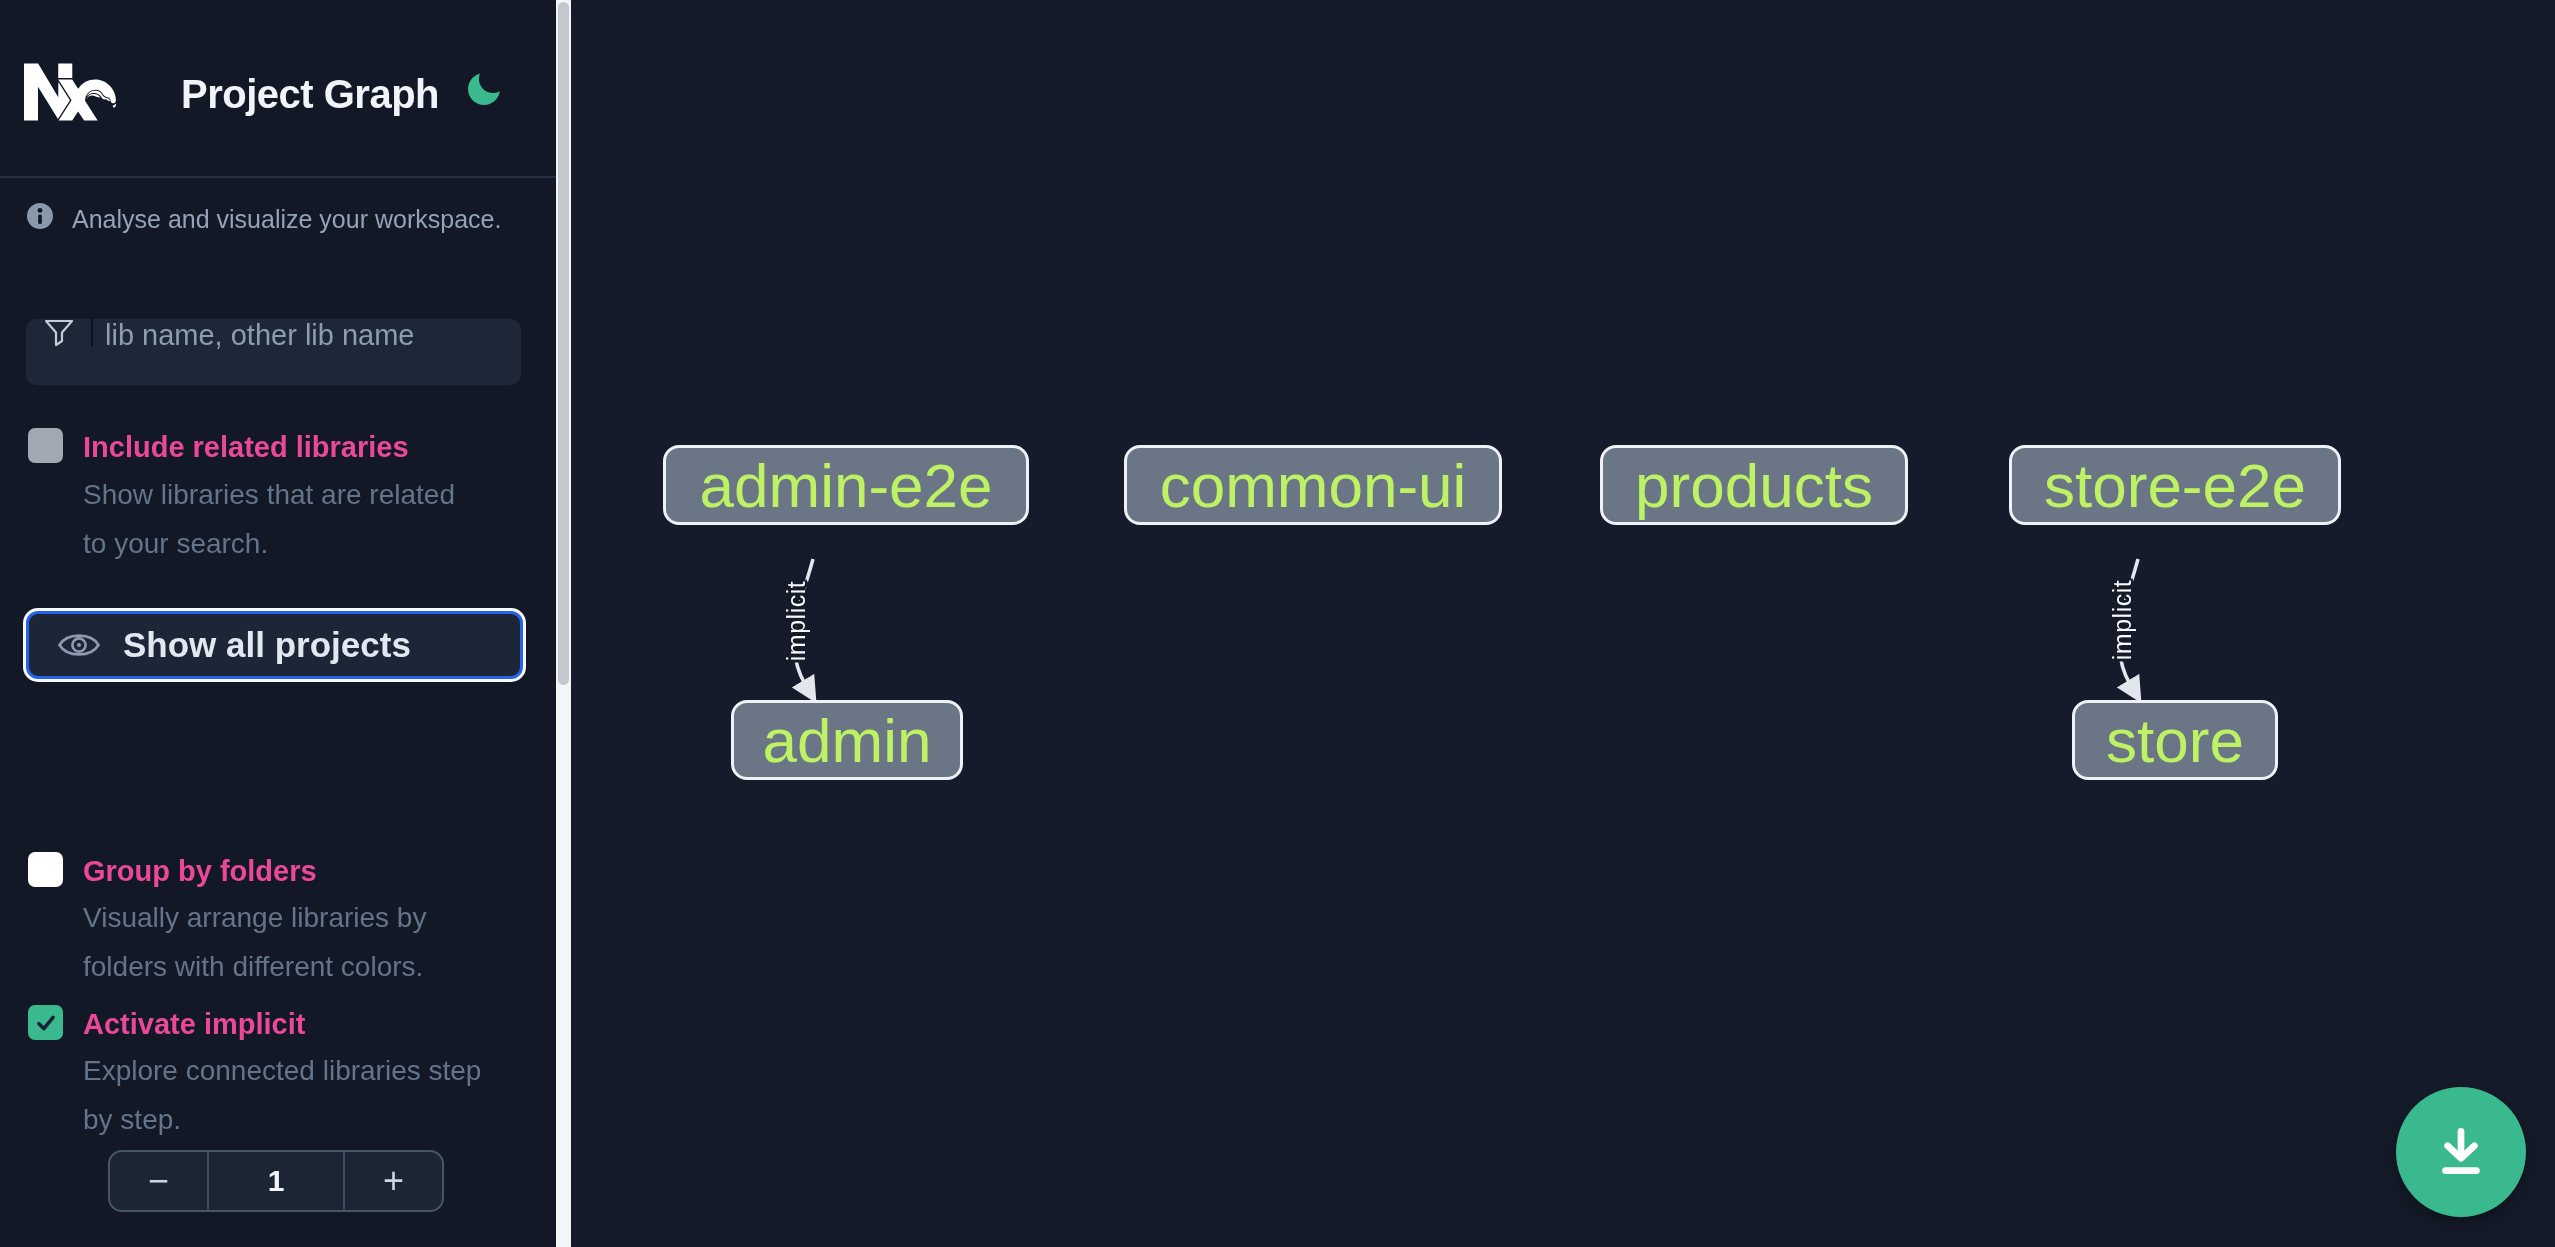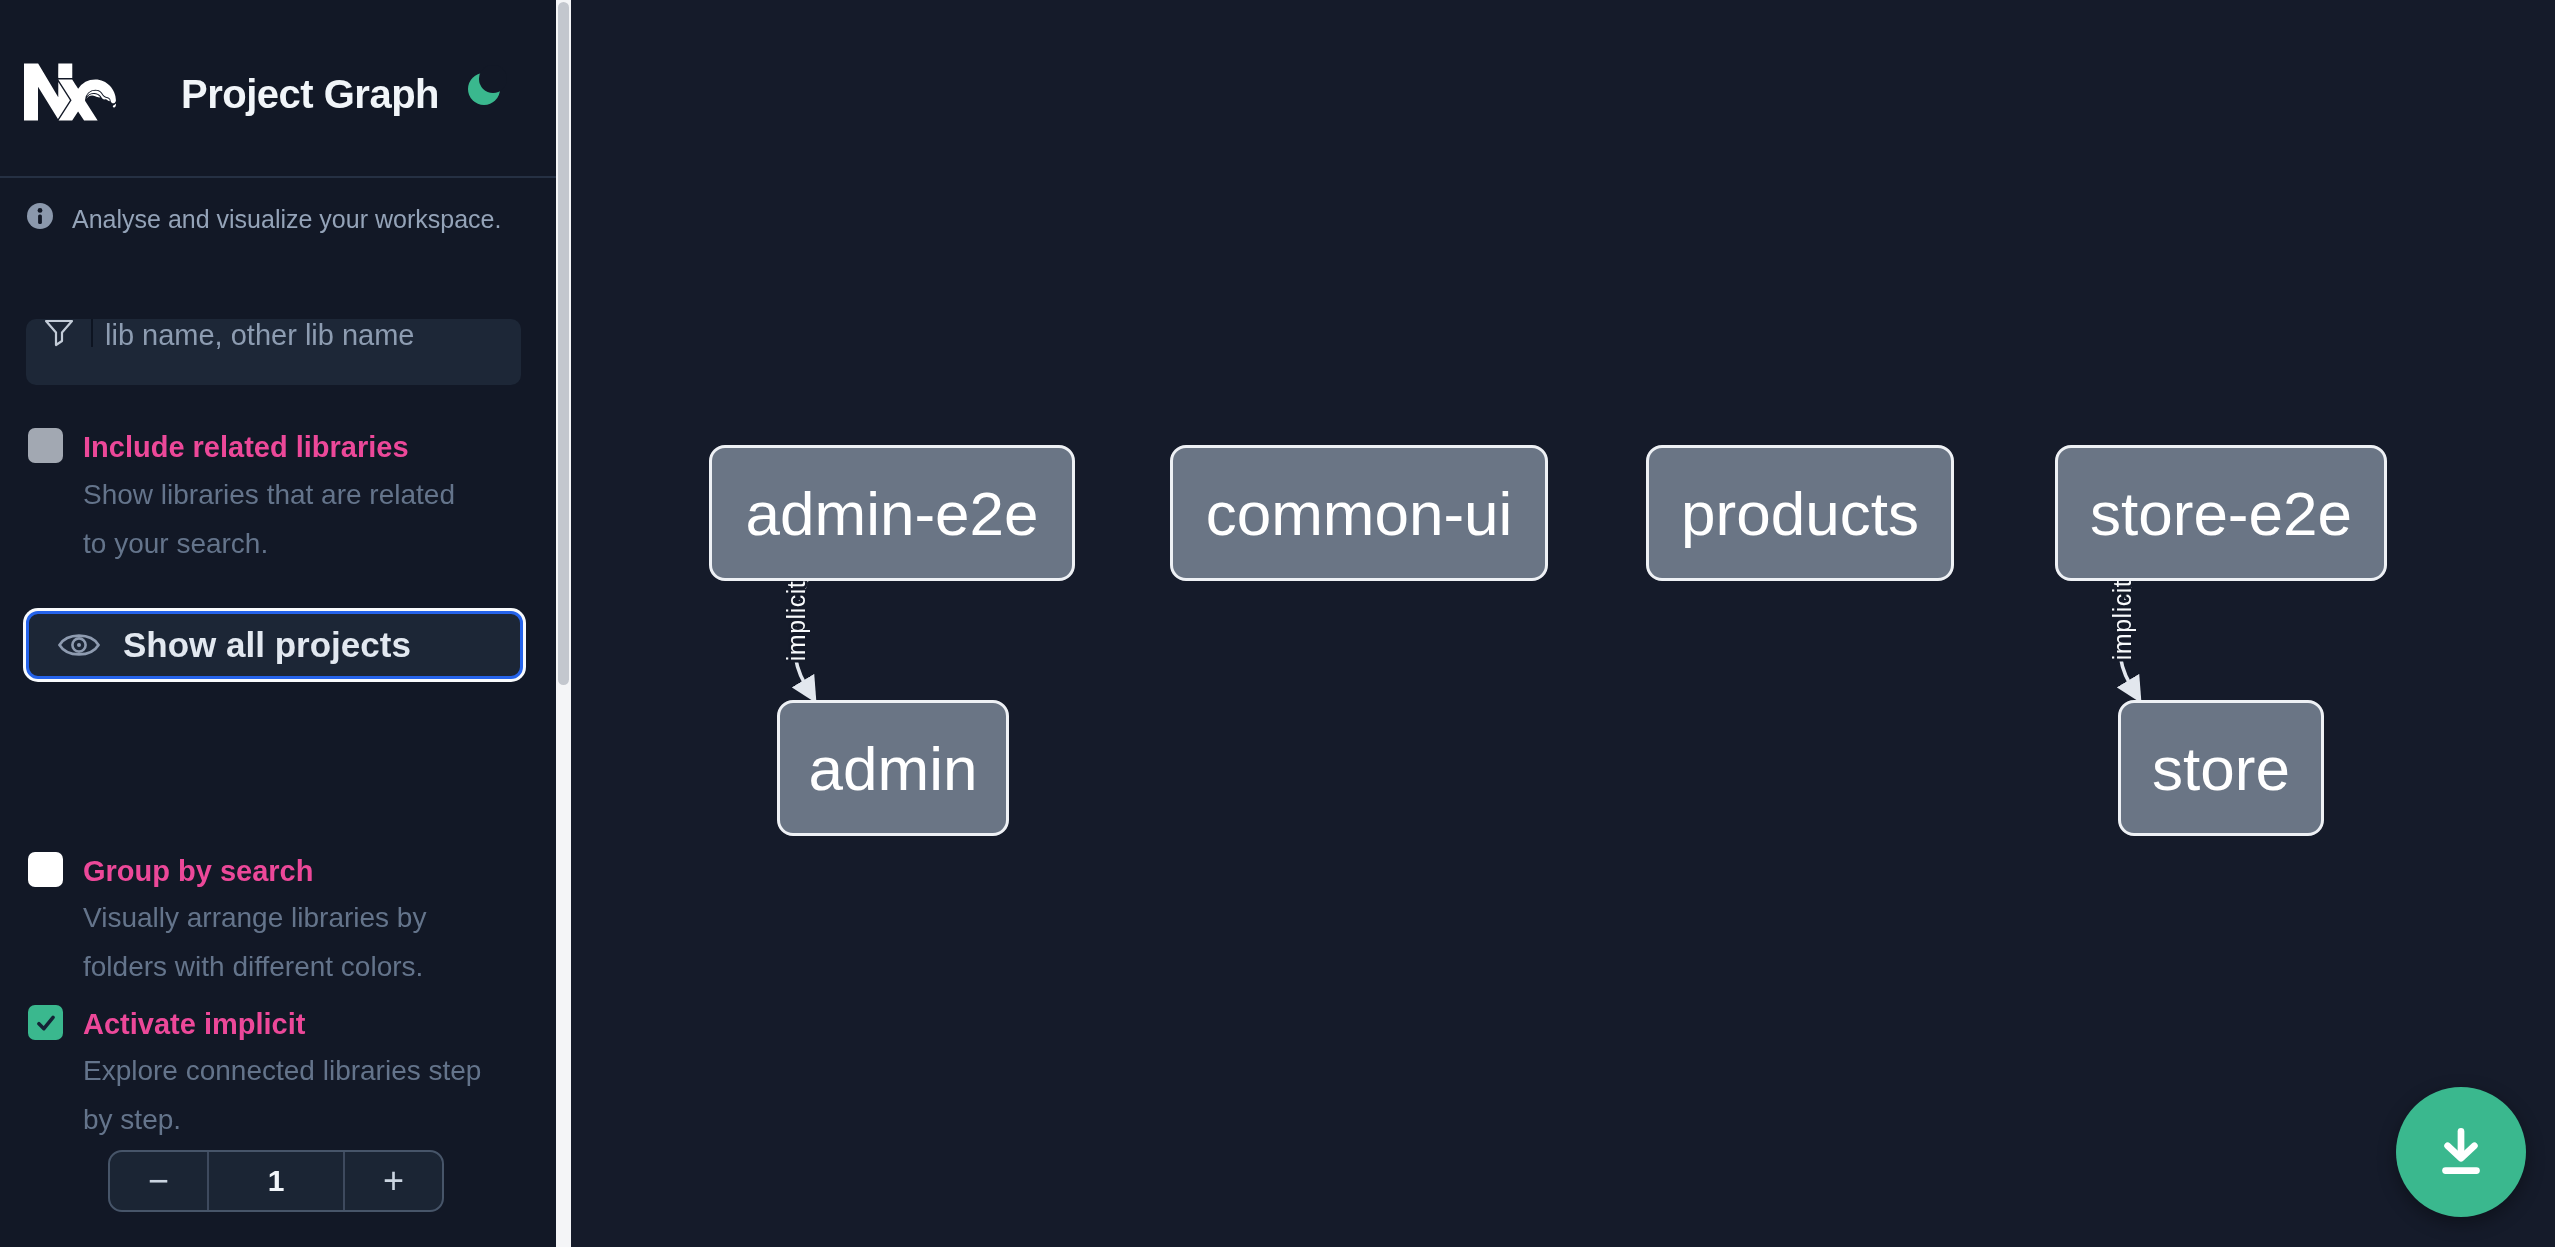--- a/index.html
+++ b/index.html
@@ -39,21 +39,21 @@
   .step-inc { width:97px; }
   .step-val { flex:1; display:flex; align-items:center; justify-content:center; font-size:30px; font-weight:600; color:#f1f5f9; border-left:2px solid #3e4a5e; border-right:2px solid #3e4a5e; }
 
   
   .side-scrollbar { position:absolute; left:556px; top:0; width:15px; height:1247px; background:#f4f5f7; }
   .side-scrollbar .thumb { position:absolute; left:2px; top:2px; width:11px; height:683px; background:#c3c7ce; border-radius:6px; }
 
   
   .canvas { position:absolute; left:571px; top:0; width:1984px; height:1247px; background:#151b2a; }
   .edges-svg { position:absolute; left:0; top:0; width:100%; height:100%; }
-  .gnode { position:absolute; height:136px; background:#6a7585; border:3px solid #eef1f5; border-radius:16px; color:#ffffff; font-size:62px; display:flex; align-items:center; justify-content:center; cursor:pointer;margin-left:46px; }
+  .gnode { position:absolute; height:80px; background:#6a7585; border:3px solid #eef1f5; border-radius:16px; color:#bef264; font-size:62px; display:flex; align-items:center; justify-content:center; cursor:pointer; }
   .edge-label { position:absolute; transform:translate(-50%,-50%) rotate(-90deg); font-size:25px; font-weight:500; color:#f8fafc; letter-spacing:0.5px; white-space:nowrap;
     text-shadow:-2px -2px 0 #151b2a, 2px -2px 0 #151b2a, -2px 2px 0 #151b2a, 2px 2px 0 #151b2a, 0 -3px 0 #151b2a, 0 3px 0 #151b2a, -3px 0 0 #151b2a, 3px 0 0 #151b2a; }
 
   .fab { position:absolute; left:1825px; top:1087px; width:130px; height:130px; border-radius:50%; background:#3ab88e; border:none; display:flex; align-items:center; justify-content:center; cursor:pointer; box-shadow:0 6px 18px rgba(0,0,0,0.35); }
 </style>
 </head>
 <body>
 
 <div class="app">
 
@@ -103,21 +103,21 @@
         <path d="M2.5 16 C10 3.5 34 3.5 41.5 16 C34 28.5 10 28.5 2.5 16 Z" fill="none" stroke="#8e9bb0" stroke-width="2.6"></path>
         <circle cx="22" cy="16" r="6.6" fill="none" stroke="#8e9bb0" stroke-width="2.6"></circle>
         <circle cx="22" cy="16" r="2" fill="#8e9bb0"></circle>
       </svg>
       <span>Show all projects</span>
     </button>
 
 
     <div class="opt" style="top:852px;">
       <span class="checkbox cb-white" role="checkbox" aria-checked="false"></span>
-      <div class="opt-label" style="top:3px;">Group by search</div>
+      <div class="opt-label" style="top:3px;">Group by folders</div>
       <div class="opt-desc" style="top:41px;">Visually arrange libraries by folders with different colors.</div>
     </div>
 
     <div class="opt" style="top:1005px;">
       <span class="checkbox cb-green" role="checkbox" aria-checked="true">
         <svg width="24" height="24" viewBox="0 0 34 34" aria-hidden="true">
           <polyline points="7,18 14,25 27,9" fill="none" stroke="#152336" stroke-width="5" stroke-linecap="round" stroke-linejoin="round"></polyline>
         </svg>
       </span>
       <div class="opt-label" style="top:3px;">Activate implicit</div>

